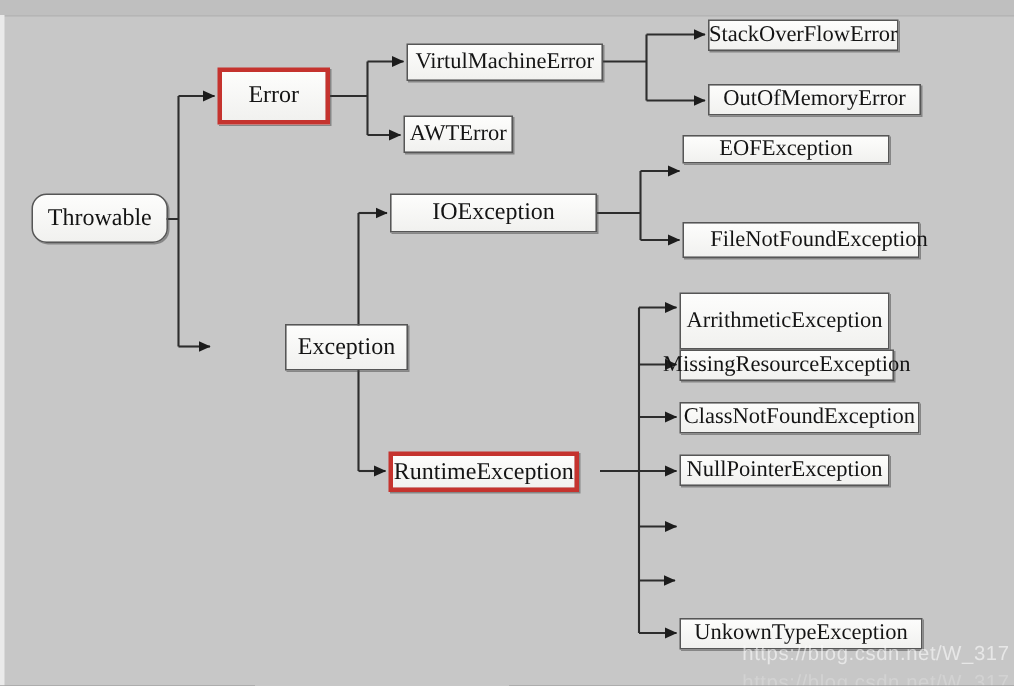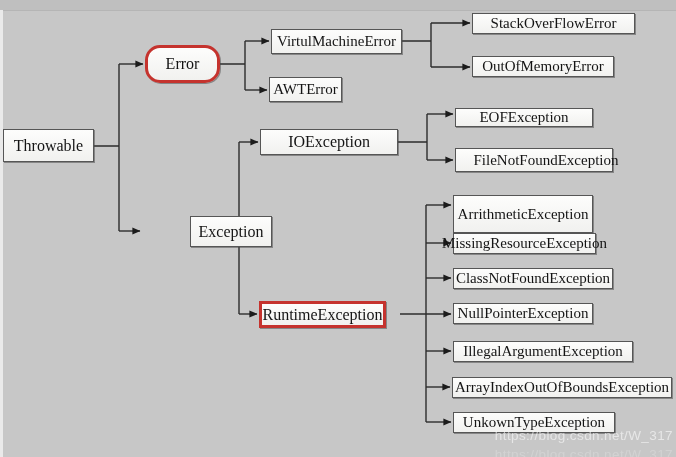--- a/index.html
+++ b/index.html
@@ -81,52 +81,50 @@
       <path d="M426,205 V422"></path>
       <path d="M426,205 H451" marker-end="url(#arr)"></path>
       <path d="M426,243 H451" marker-end="url(#arr)"></path>
       <path d="M426,278 H451" marker-end="url(#arr)"></path>
       <path d="M426,351 H451" marker-end="url(#arr)"></path>
       <path d="M426,387 H450" marker-end="url(#arr)"></path>
       <path d="M426,422 H451" marker-end="url(#arr)"></path>
     </g>
   </svg>
 
-  <div class="node big" style="left:3px;top:129px;width:91px;height:33px;">Throwable</div>
+  <div class="node big" style="left:21px;top:129px;width:91px;height:33px;border-radius:10px;">Throwable</div>
 
-  <div class="node big hl" style="left:145px;top:45px;width:75px;height:38px;border-radius:15px;">Error</div>
+  <div class="node big hl" style="left:145px;top:45px;width:75px;height:38px;">Error</div>
 
   <div class="node big" style="left:142px;top:216px;width:82px;height:31px;margin-left:48px;">Exception</div>
 
   <div class="node" style="left:271px;top:29px;width:131px;height:25px;">VirtulMachineError</div>
 
   <div class="node" style="left:269px;top:77px;width:73px;height:25px;">AWTError</div>
 
-  <div class="node" style="left:472px;top:13px;width:163px;height:21px;">StackOverFlowError</div>
+  <div class="node" style="left:472px;top:13px;width:127px;height:21px;">StackOverFlowError</div>
 
   <div class="node" style="left:472px;top:56px;width:142px;height:21px;">OutOfMemoryError</div>
 
   <div class="node big" style="left:260px;top:129px;width:138px;height:26px;">IOException</div>
 
-  <div class="node" style="left:455px;top:108px;width:138px;height:19px;">EOFException</div>
+  <div class="node" style="left:455px;top:90px;width:138px;height:19px;">EOFException</div>
 
   <div class="node" style="left:455px;top:148px;width:158px;height:24px;padding-left:24px;">FileNotFoundException</div>
 
   <div class="node big hl" style="left:259px;top:301px;width:127px;height:27px;">RuntimeException</div>
 
   <div class="node" style="left:453px;top:195px;width:140px;height:38px;">ArrithmeticException</div>
 
   <div class="node" style="left:453px;top:233px;width:143px;height:21px;">MissingResourceException</div>
 
   <div class="node" style="left:453px;top:268px;width:160px;height:21px;">ClassNotFoundException</div>
 
   <div class="node" style="left:453px;top:303px;width:140px;height:21px;">NullPointerException</div>
 
-  <div class="node" style="left:453px;top:341px;width:180px;height:21px;">IllegalArgumentException</div>
 
-  <div class="node" style="left:452px;top:377px;width:220px;height:21px;">ArrayIndexOutOfBoundsException</div>
 
   <div class="node" style="left:453px;top:412px;width:162px;height:21px;">UnkownTypeException</div>
 
   <div class="watermark wm1">https://blog.csdn.net/W_317</div>
   <div class="watermark wm2">https://blog.csdn.net/W_317</div>
 
 </div>
 
 </body></html>

